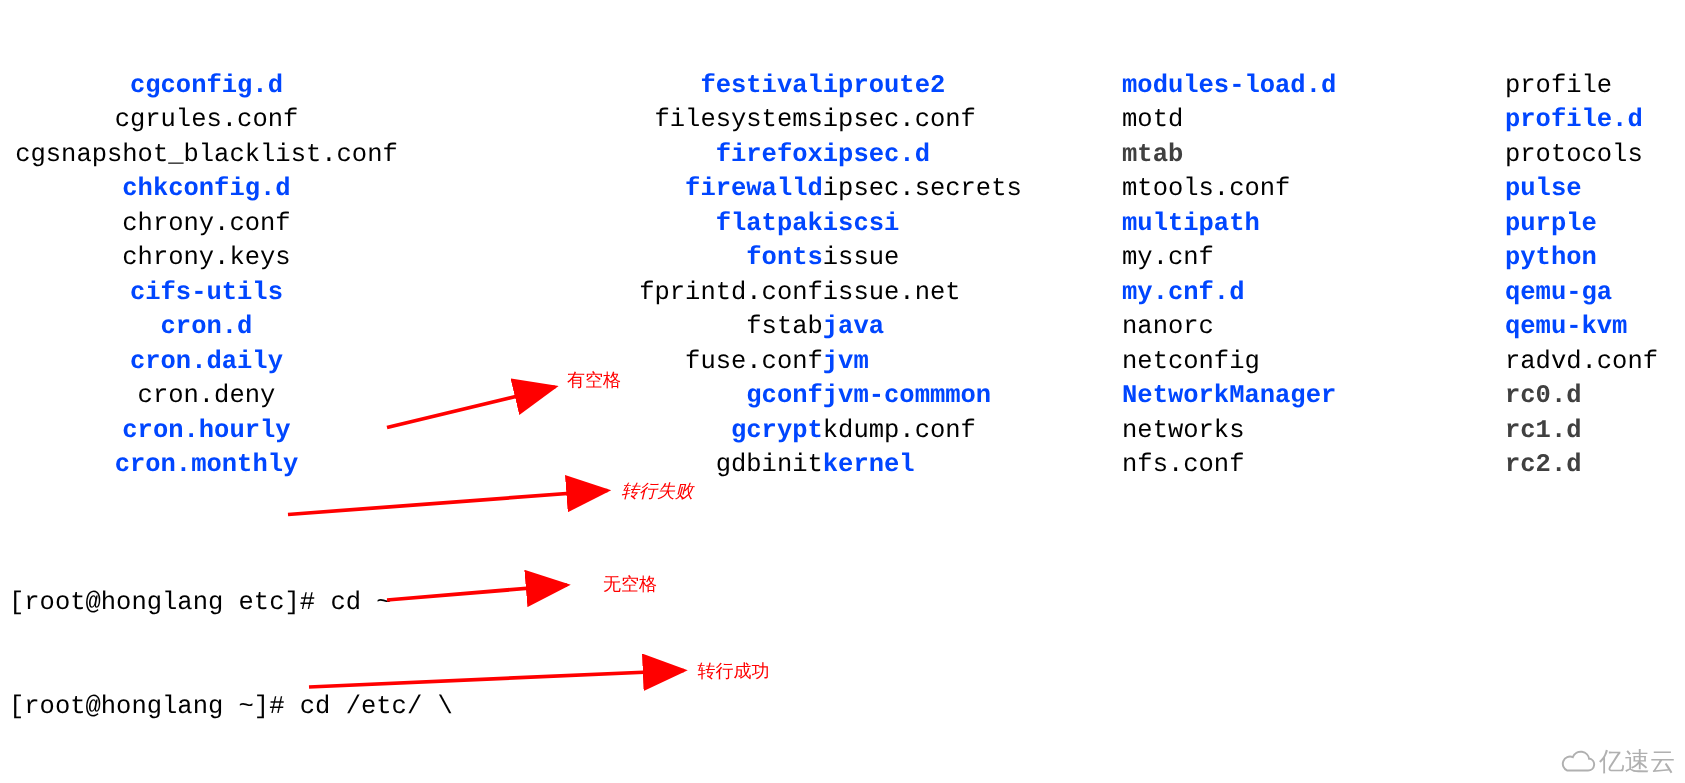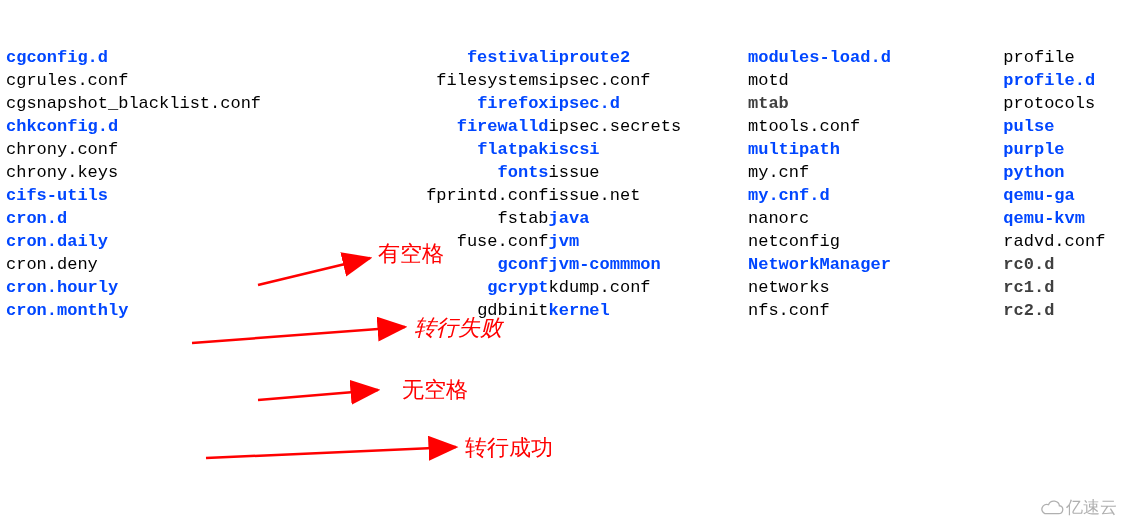--- a/index.html
+++ b/index.html
@@ -22,34 +22,34 @@
     width: 1117px;
     white-space: pre;
   }
   .listing {
     display: flex;
   }
   .col {
     display: flex;
     flex-direction: column;
   }
-  .col1 { width: 264px; }
+  .col1 { width: 264px; text-align: center; }
   .col2 { width: 280px; align-items: flex-end; }
   .col3 { width: 200px; }
   .col4 { width: 256px; justify-content: flex-end; }
   .col5 { width: 120px; }
   .blue { color: #0046ff; font-weight: bold; }
   .cyan { color: #404040; font-weight: bold; }
   .plain { color: #000000; }
   .prompt-line { white-space: pre; }
   .anno {
     position: absolute;
     color: #ff0000;
     font-family: "Microsoft YaHei", "SimHei", sans-serif;
-    font-size: 22px;
+    font-size: 12px;
     font-weight: 400;
   }
   svg.arrow {
     position: absolute;
     overflow: visible;
     pointer-events: none;
   }
   .watermark {
     position: absolute;
     right: 6px;
@@ -68,20 +68,22 @@
 
 <div class="terminal">
   <div class="listing">
     <div class="col col1"><span class="blue">cgconfig.d</span><span class="plain">cgrules.conf</span><span class="plain">cgsnapshot_blacklist.conf</span><span class="blue">chkconfig.d</span><span class="plain">chrony.conf</span><span class="plain">chrony.keys</span><span class="blue">cifs-utils</span><span class="blue">cron.d</span><span class="blue">cron.daily</span><span class="plain">cron.deny</span><span class="blue">cron.hourly</span><span class="blue">cron.monthly</span></div>
     <div class="col col2"><span class="blue">festival</span><span class="plain">filesystems</span><span class="blue">firefox</span><span class="blue">firewalld</span><span class="blue">flatpak</span><span class="blue">fonts</span><span class="plain">fprintd.conf</span><span class="plain">fstab</span><span class="plain">fuse.conf</span><span class="blue">gconf</span><span class="blue">gcrypt</span><span class="plain">gdbinit</span></div>
     <div class="col col3"><span class="blue">iproute2</span><span class="plain">ipsec.conf</span><span class="blue">ipsec.d</span><span class="plain">ipsec.secrets</span><span class="blue">iscsi</span><span class="plain">issue</span><span class="plain">issue.net</span><span class="blue">java</span><span class="blue">jvm</span><span class="blue">jvm-commmon</span><span class="plain">kdump.conf</span><span class="blue">kernel</span></div>
     <div class="col col4"><span class="blue">modules-load.d</span><span class="plain">motd</span><span class="cyan">mtab</span><span class="plain">mtools.conf</span><span class="blue">multipath</span><span class="plain">my.cnf</span><span class="blue">my.cnf.d</span><span class="plain">nanorc</span><span class="plain">netconfig</span><span class="blue">NetworkManager</span><span class="plain">networks</span><span class="plain">nfs.conf</span></div>
     <div class="col col5"><span class="plain">profile</span><span class="blue">profile.d</span><span class="plain">protocols</span><span class="blue">pulse</span><span class="blue">purple</span><span class="blue">python</span><span class="blue">qemu-ga</span><span class="blue">qemu-kvm</span><span class="plain">radvd.conf</span><span class="cyan">rc0.d</span><span class="cyan">rc1.d</span><span class="cyan">rc2.d</span></div>
   </div>
 
+  <div class="prompt-line"><span>[root@honglang etc]# </span><span>cd ~</span></div>
+  <div class="prompt-line"><span>[root@honglang ~]# </span><span>cd /etc/ \</span></div>
   
   
   
   
   
   
   
 </div>
 
 <div class="anno" style="left:378px; top:242px;">有空格</div>

